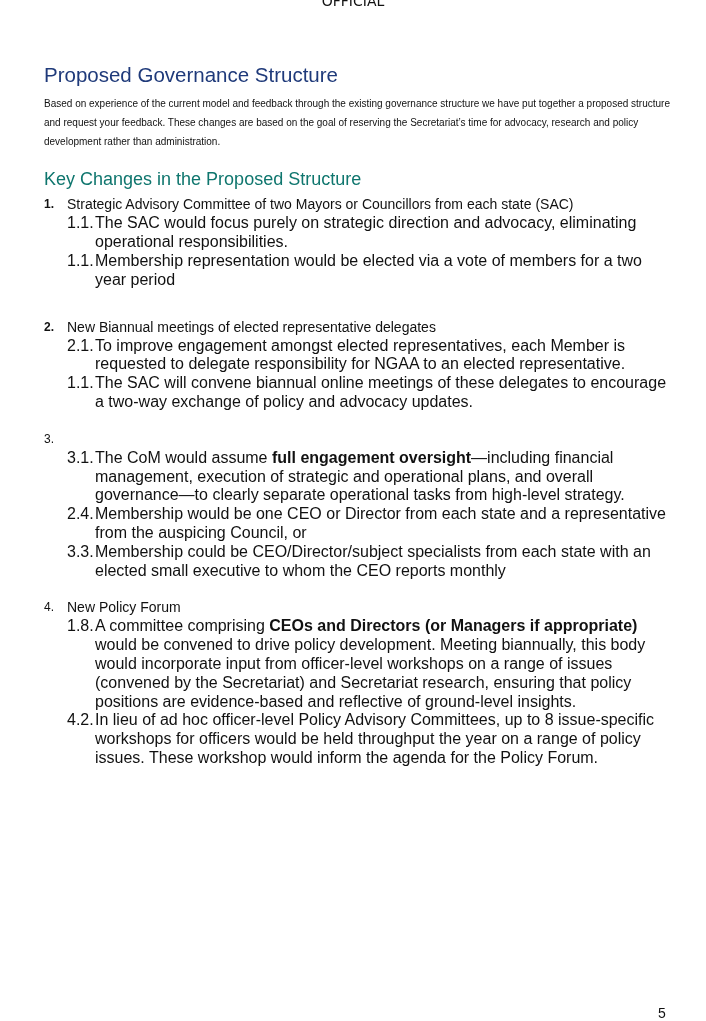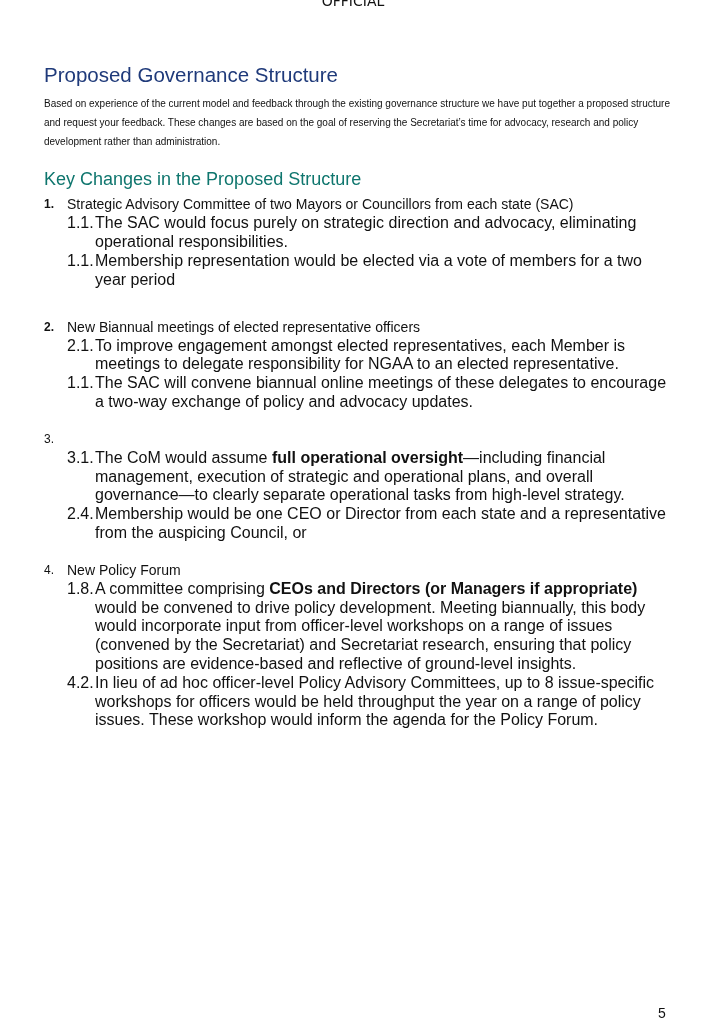--- a/index.html
+++ b/index.html
@@ -70,47 +70,51 @@
           <span class="sub-num">1.1.</span>
           <span class="sub-text"><span>Membership representation would be elected via a vote of members for a two year period</span></span>
         </li>
       </ol>
     </li>
     <li class="gap-large"></li>
 
     <li class="change">
       <div class="change-head">
         <span class="change-num bold">2.</span>
-        <span class="change-title">New Biannual meetings of elected representative officers</span>
+        <span class="change-title">New Biannual meetings of elected representative delegates</span>
       </div>
       <ol class="subitems">
         <li class="subitem">
           <span class="sub-num">2.1.</span>
-          <span class="sub-text"><span>To improve engagement amongst elected representatives, each Member is meetings to delegate responsibility for NGAA to an elected representative.</span></span>
+          <span class="sub-text"><span>To improve engagement amongst elected representatives, each Member is requested to delegate responsibility for NGAA to an elected representative.</span></span>
         </li>
         <li class="subitem">
           <span class="sub-num">1.1.</span>
           <span class="sub-text"><span>The SAC will convene biannual online meetings of these delegates to encourage a two-way exchange of policy and advocacy updates.</span></span>
         </li>
       </ol>
     </li>
     <li class="gap"></li>
 
     <li class="change">
       <div class="change-head">
         <span class="change-num">3.</span>
       </div>
       <ol class="subitems">
         <li class="subitem">
           <span class="sub-num">3.1.</span>
-          <span class="sub-text"><span>The CoM would assume </span><b>full operational oversight</b><span>—including financial management, execution of strategic and operational plans, and overall governance—to clearly separate operational tasks from high-level strategy.</span></span>
+          <span class="sub-text"><span>The CoM would assume </span><b>full engagement oversight</b><span>—including financial management, execution of strategic and operational plans, and overall governance—to clearly separate operational tasks from high-level strategy.</span></span>
         </li>
         <li class="subitem">
           <span class="sub-num">2.4.</span>
           <span class="sub-text"><span>Membership would be one CEO or Director from each state and a representative from the auspicing Council, or</span></span>
+        </li>
+        <li class="subitem">
+          <span class="sub-num">3.3.</span>
+          <span class="sub-text"><span>Membership could be CEO/Director/subject specialists from each state with an elected small executive to whom the CEO reports monthly</span></span>
         </li>
       </ol>
     </li>
     <li class="gap"></li>
 
     <li class="change">
       <div class="change-head">
         <span class="change-num">4.</span>
         <span class="change-title">New Policy Forum</span>
       </div>

